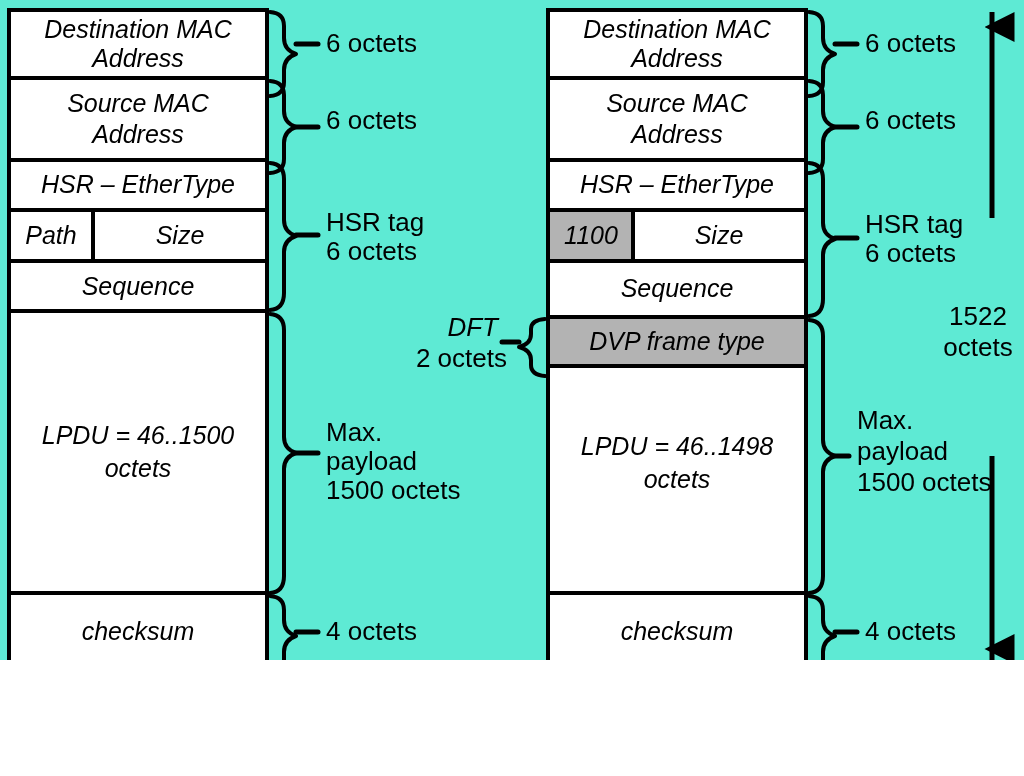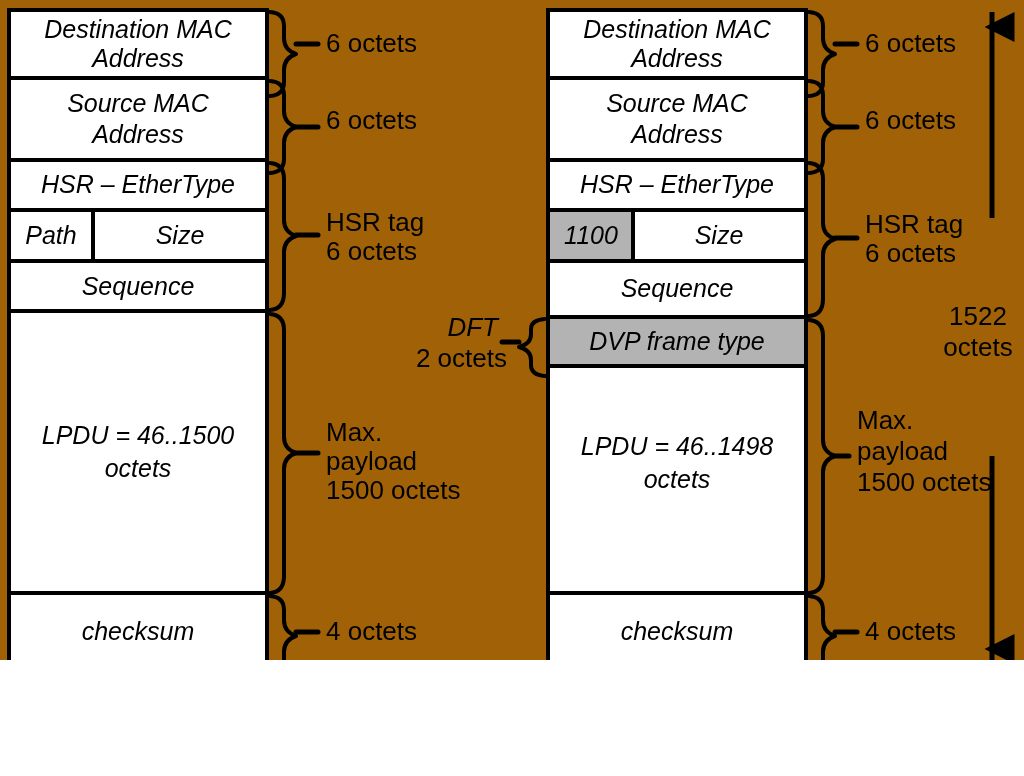--- a/index.html
+++ b/index.html
@@ -4,21 +4,21 @@
 <style>
   html, body {
     margin: 0;
     padding: 0;
     background: #ffffff;
   }
   #page {
     position: relative;
     width: 1024px;
     height: 660px;
-    background: #a16207;
+    background: #5eead4;
     overflow: hidden;
     font-family: "Liberation Sans", sans-serif;
   }
   svg.diagram {
     position: absolute;
     left: 0;
     top: 0;
     width: 1024px;
     height: 776px;
   }

